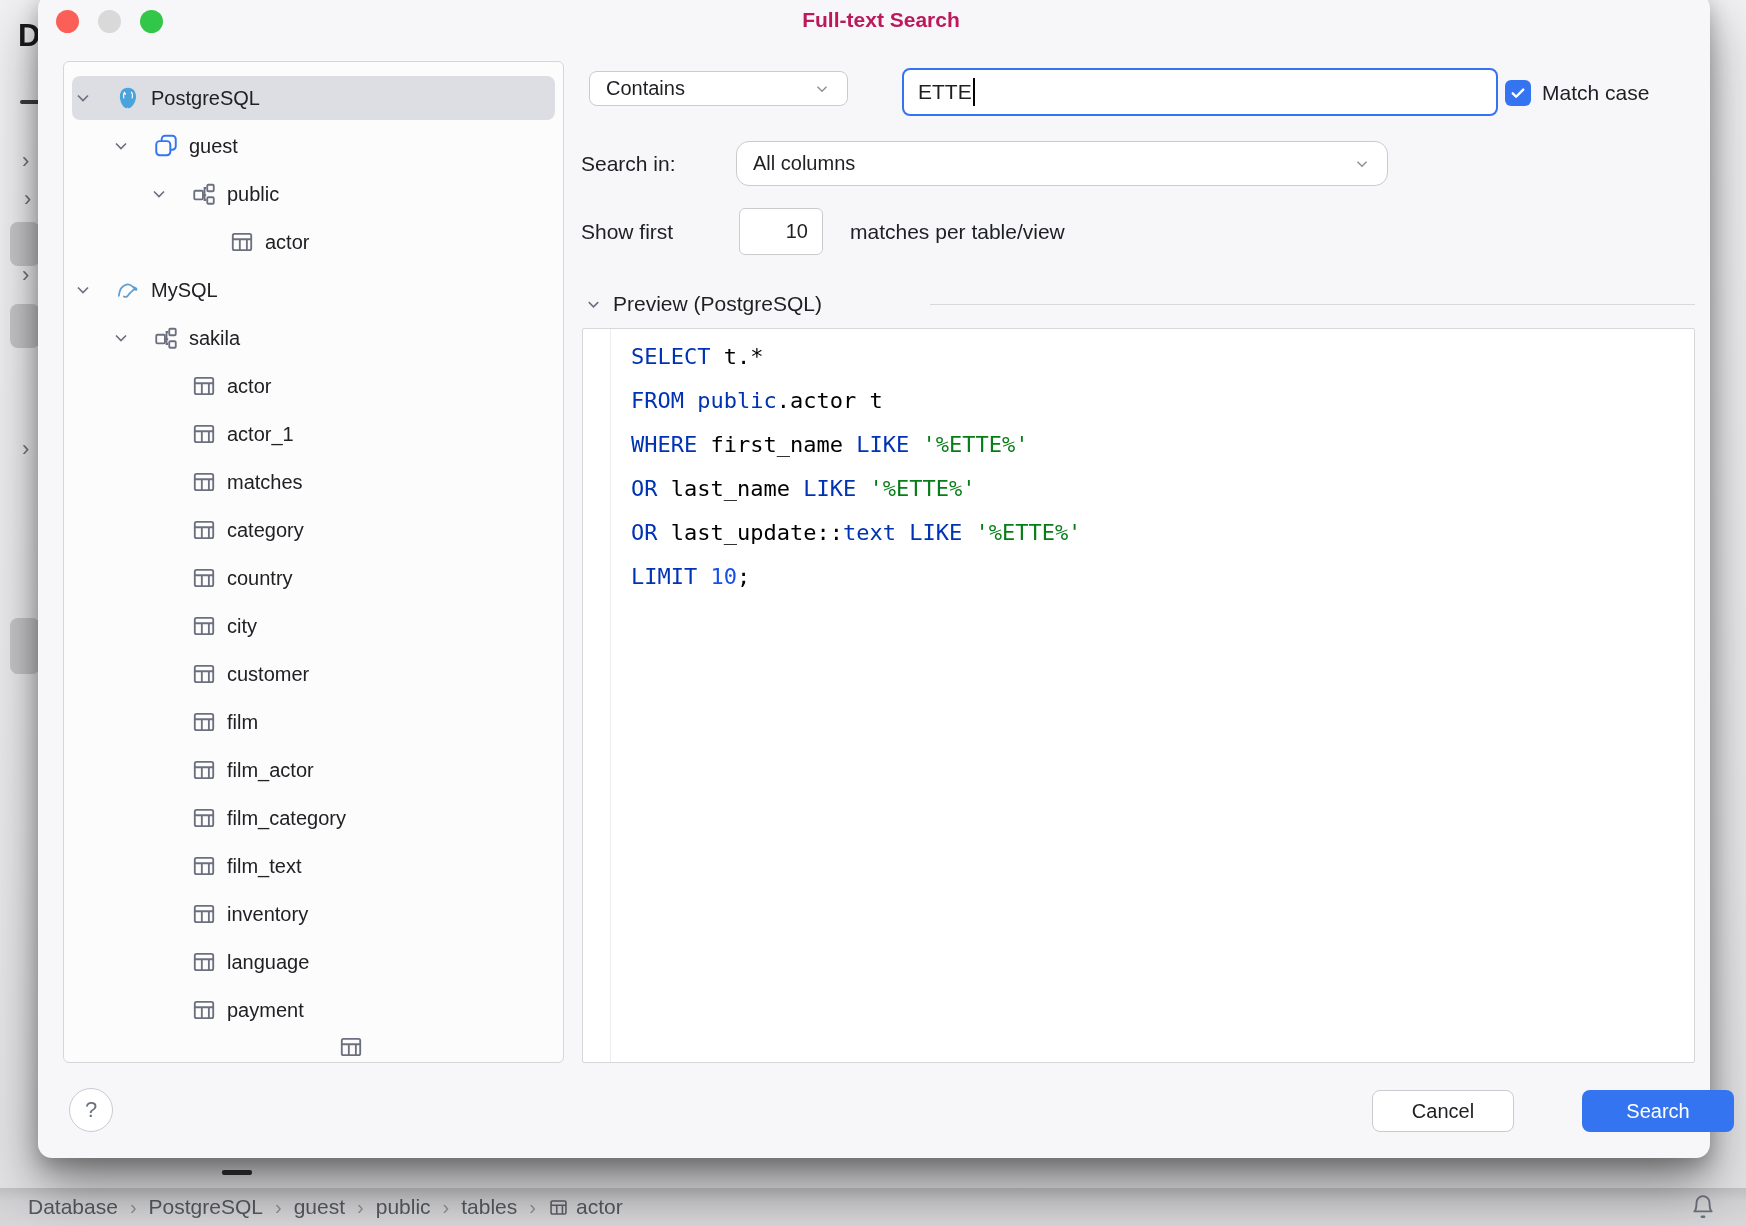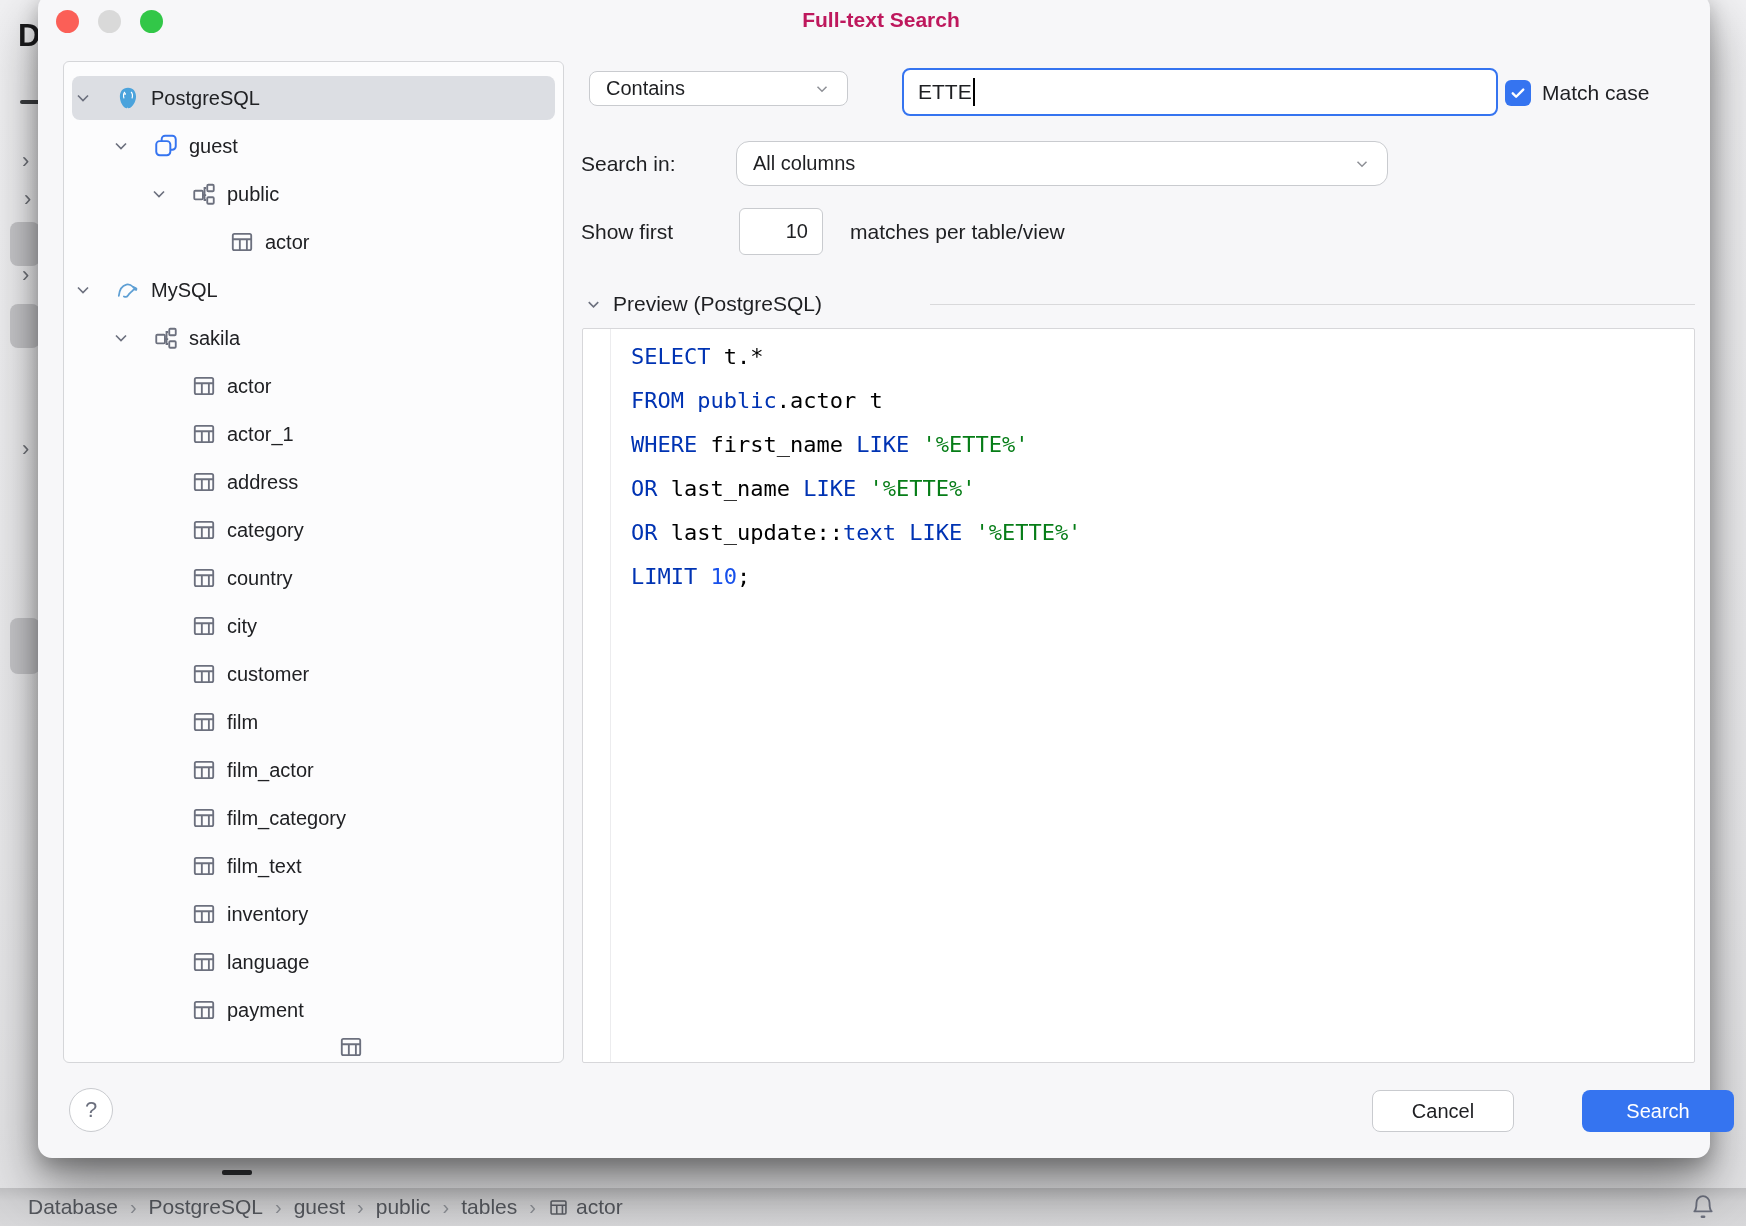--- a/index.html
+++ b/index.html
@@ -280,21 +280,21 @@
         <span class="t-label">actor_1</span>
       </div>
       <div class="tree-row" style="padding-left: 85px;">
         <span class="t-spacer"></span>
         <span class="t-icon">
           <svg width="26" height="26" viewBox="0 0 24 24" fill="none" stroke="#6c707e" stroke-width="1.7">
             <rect x="3.5" y="4.5" width="17" height="15" rx="1.5"></rect>
             <path d="M3.5 9.5h17M10 9.5v10M16.5 9.5v10"></path>
           </svg>
         </span>
-        <span class="t-label">address</span>
+        <span class="t-label">matches</span>
       </div>
       <div class="tree-row" style="padding-left: 85px;">
         <span class="t-spacer"></span>
         <span class="t-icon">
           <svg width="26" height="26" viewBox="0 0 24 24" fill="none" stroke="#6c707e" stroke-width="1.7">
             <rect x="3.5" y="4.5" width="17" height="15" rx="1.5"></rect>
             <path d="M3.5 9.5h17M10 9.5v10M16.5 9.5v10"></path>
           </svg>
         </span>
         <span class="t-label">category</span>

